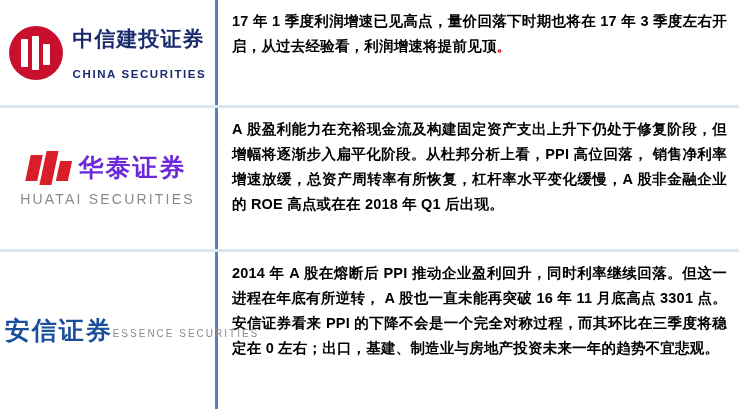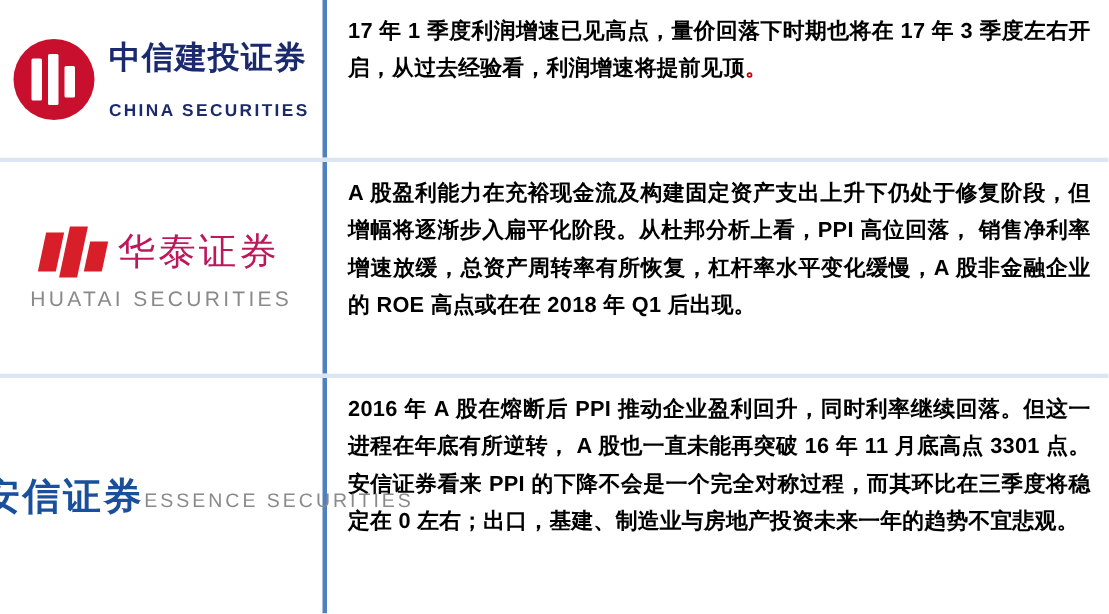--- a/index.html
+++ b/index.html
@@ -140,22 +140,22 @@
   }
   .logo2-mark span {
     position: absolute;
     background: #d81e28;
   }
   .logo2-mark span:nth-child(1) { left: 0;   top: 4px;  width: 12px; height: 26px; transform: skewX(-12deg); }
   .logo2-mark span:nth-child(2) { left: 15px; top: 0;   width: 12px; height: 34px; transform: skewX(-12deg); }
   .logo2-mark span:nth-child(3) { left: 30px; top: 10px; width: 12px; height: 20px; transform: skewX(-12deg); }
   .logo2-cn {
     font-size: 25px;
-    font-weight: normal;
-    color: #be185d;
+    font-weight: bold;
+    color: #6d28d9;
     letter-spacing: 2px;
     white-space: nowrap;
   }
   .logo2-en {
     font-size: 14px;
     color: #8a8a8a;
     letter-spacing: 2.2px;
     margin-top: 6px;
     white-space: nowrap;
   }
@@ -205,21 +205,21 @@
     background: #f5a623;
   }
   .logo3-cn {
     font-size: 25px;
     font-weight: bold;
     color: #1a4f9c;
     letter-spacing: 2px;
     white-space: nowrap;
   }
   .logo3-en {
-    font-size: 13px;
+    font-size: 10px;
     color: #8a8a8a;
     letter-spacing: 2px;
     margin-top: 6px;
     white-space: nowrap;
   }
 </style>
 </head>
 <body>
 
 <div class="table">
@@ -271,17 +271,17 @@
           <div class="logo3-mark">
             <div class="l"></div>
             <div class="y"></div>
           </div>
           <div class="logo3-cn">安信证券</div>
         </div>
         <div class="logo3-en">ESSENCE SECURITIES</div>
       </div>
     </div>
     <div class="cell-text">
-      <p class="para"><span>2016 年 A 股在熔断后 PPI 推动企业盈利回升，同时利率继续回落。但这一进程在年底有所逆转， A 股也一直未能再突破 16 年 11 月底高点 3301 点。安信证券看来 PPI 的下降不会是一个完全对称过程，而其环比在三季度将稳定在 0 左右；出口，基建、制造业与房地产投资未来一年的趋势不宜悲观。</span><span class="mark"></span></p>
+      <p class="para"><span>2014 年 A 股在熔断后 PPI 推动企业盈利回升，同时利率继续回落。但这一进程在年底有所逆转， A 股也一直未能再突破 16 年 11 月底高点 3301 点。安信证券看来 PPI 的下降不会是一个完全对称过程，而其环比在三季度将稳定在 0 左右；出口，基建、制造业与房地产投资未来一年的趋势不宜悲观。</span><span class="mark"></span></p>
     </div>
   </div>
 
 </div>
 
 </body></html>

